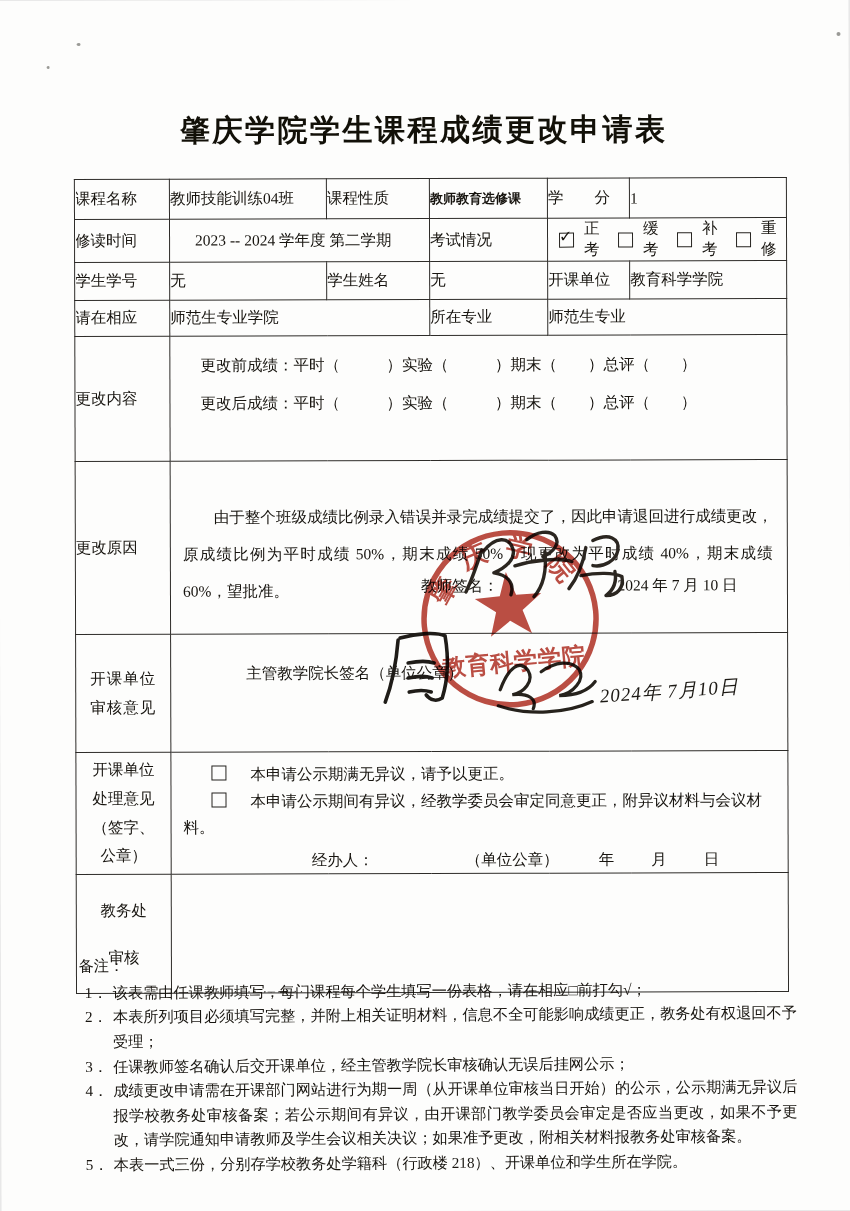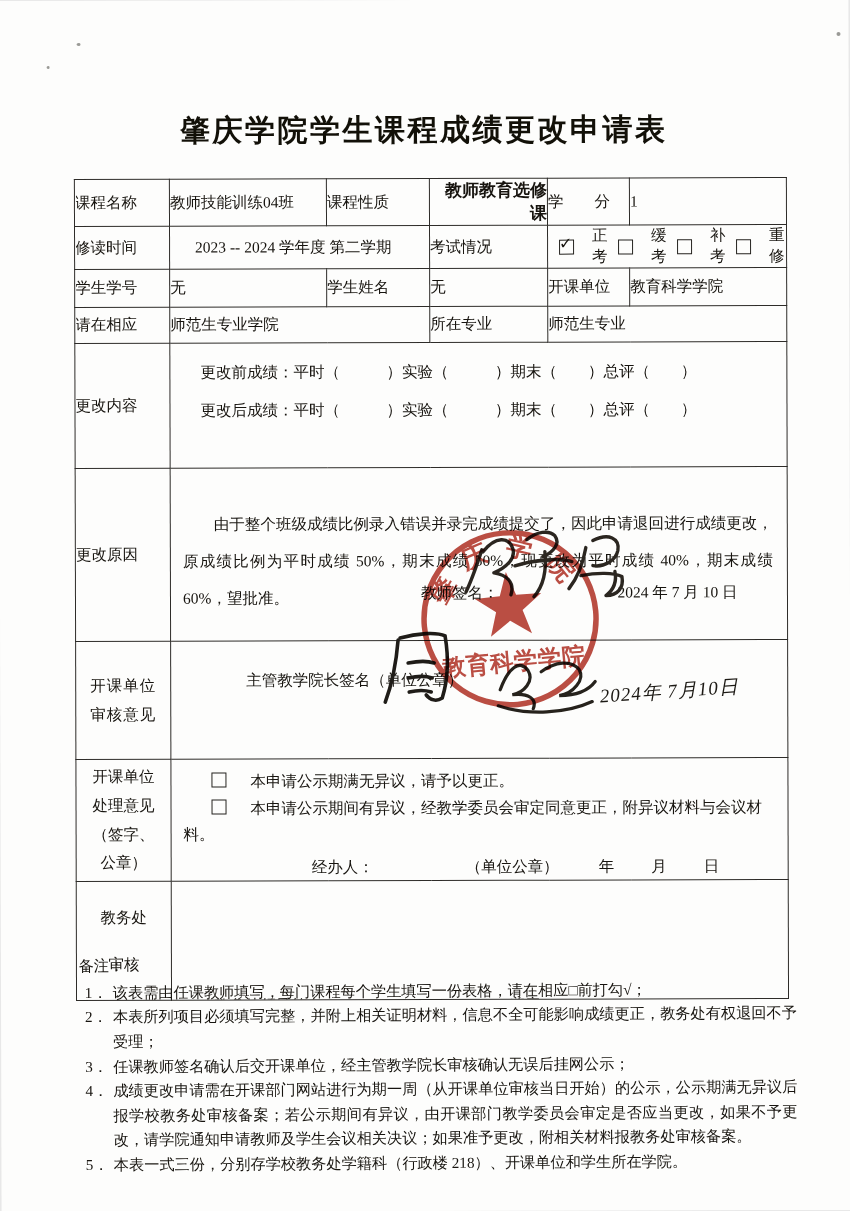--- a/index.html
+++ b/index.html
@@ -22,27 +22,27 @@
     border-collapse:collapse;table-layout:fixed;
     font-size:15.5px;color:#17140f;
   }
   table.form td{
     border:1.6px solid #2e2c29;vertical-align:middle;
     padding:0;overflow:hidden;
   }
   td.lab{padding-left:9px;border-radius:10px;}
   td.val{padding-left:12px;}
   td.cen{text-align:left;}
-  td.small{font-size:17px;font-weight:bold;text-align:right;}
+  td.small{font-size:13px;font-weight:bold;text-align:left;}
   .mlabel{white-space:pre-line;text-align:center;line-height:1.85;}
   .mlabel.wide{letter-spacing:1px;}
 
   
   .cbrow{display:flex;align-items:center;gap:9px;padding-left:11px;}
-  .cb{display:flex;align-items:center;gap:18px;}
+  .cb{display:flex;align-items:center;gap:10px;}
   .cb-box{
     position:relative;display:inline-block;width:13px;height:13px;
     border:1.7px solid #24221e;flex:0 0 auto;
   }
   .cb-box.on::after{
     content:"✓";position:absolute;left:-1px;top:-7px;
     font-size:16px;font-weight:bold;color:#17140f;
     font-family:"DejaVu Sans",sans-serif;
   }
 

